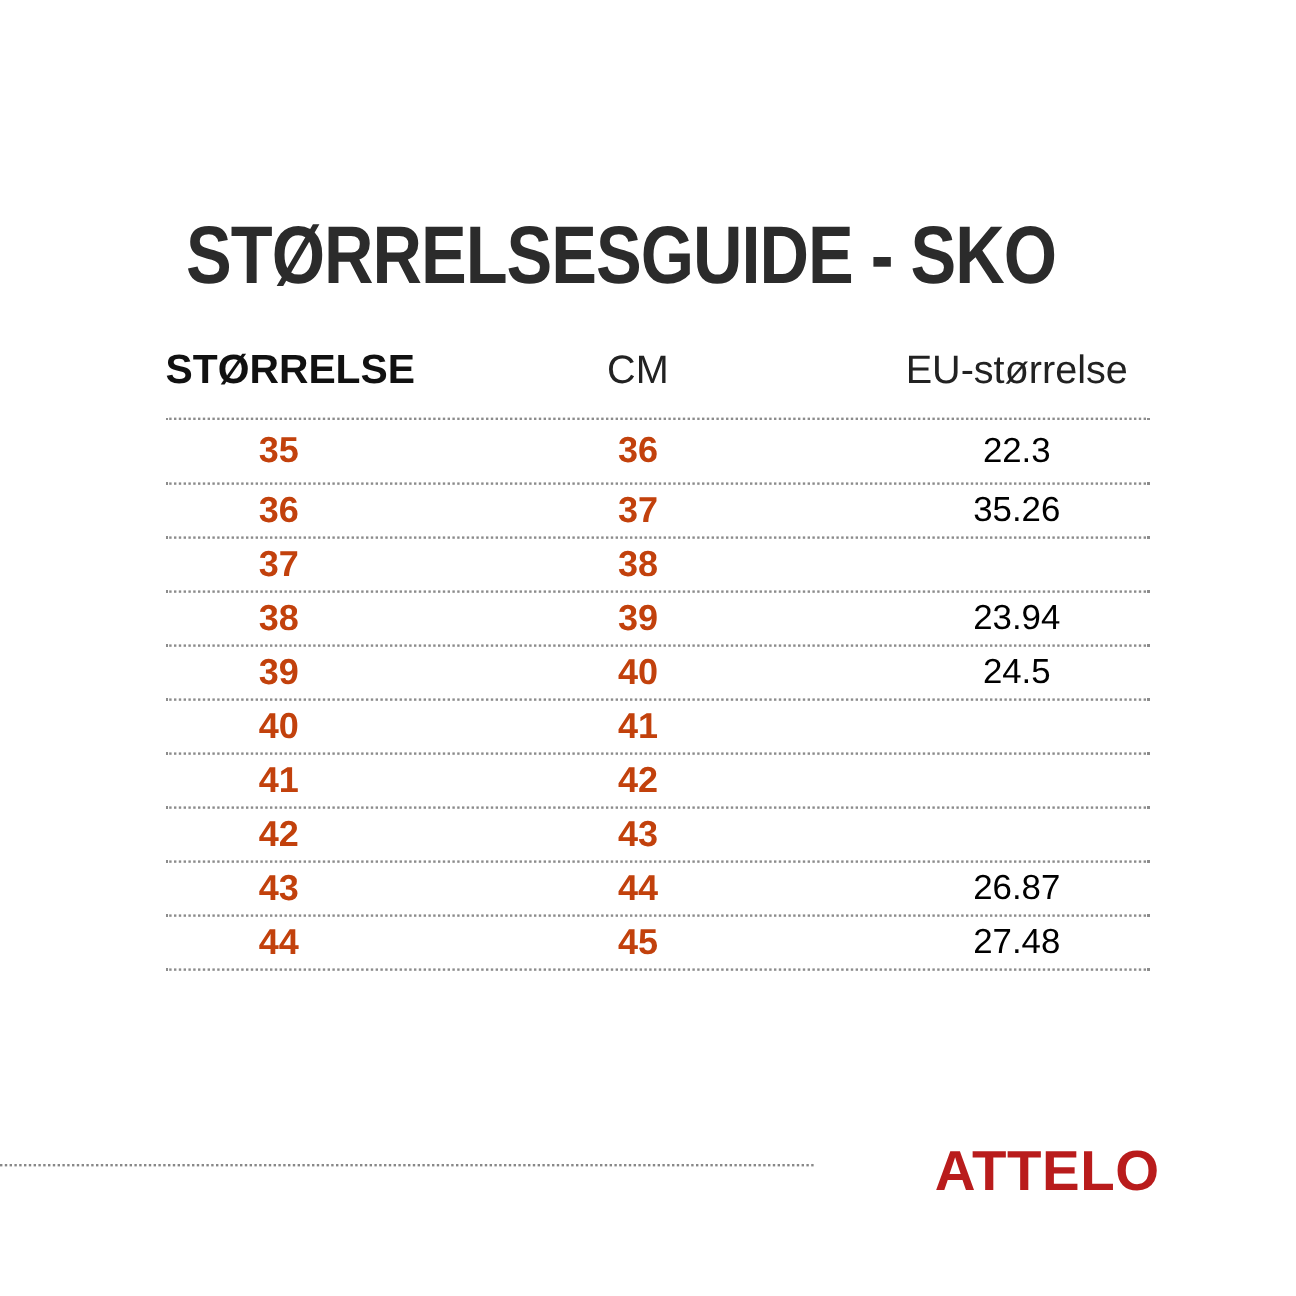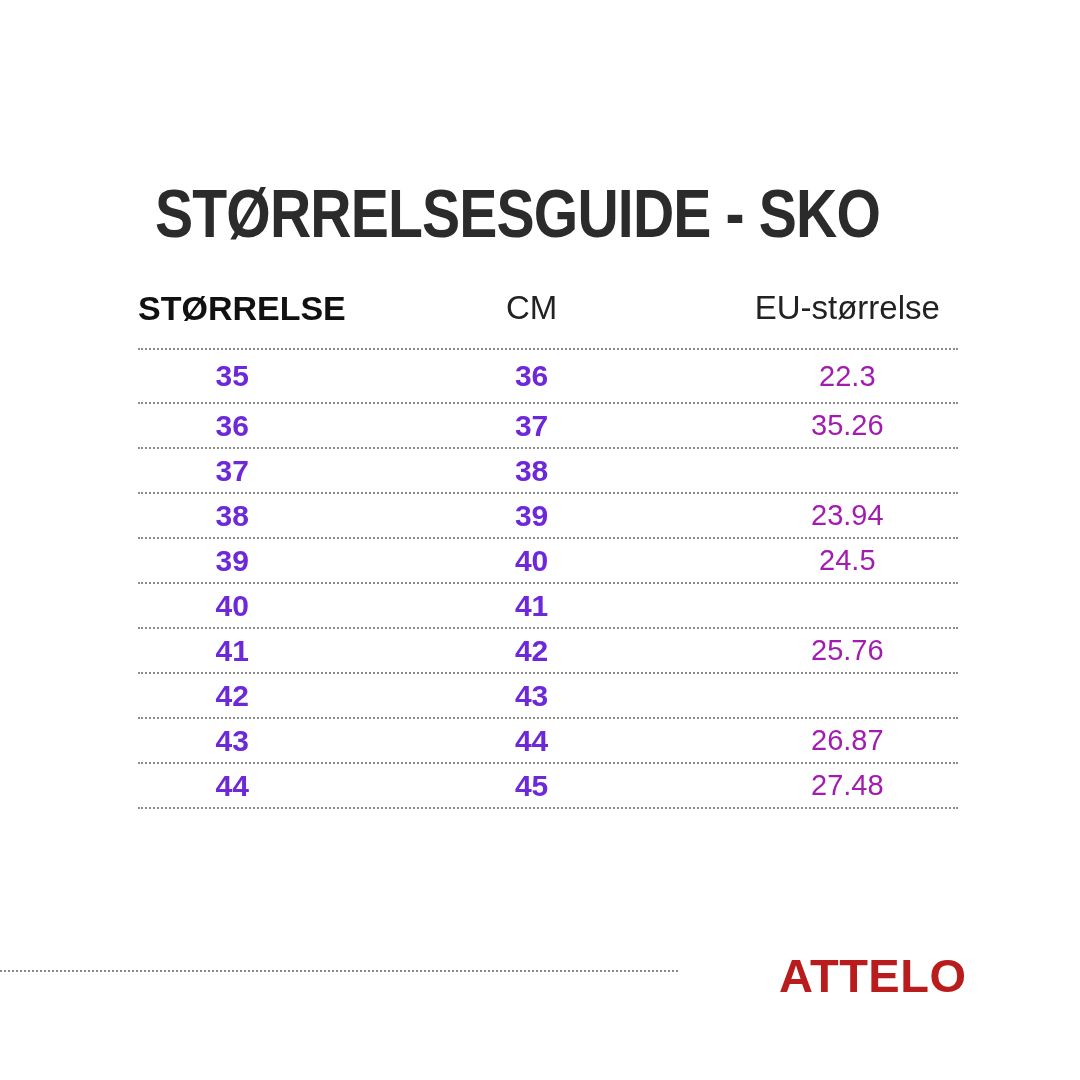--- a/index.html
+++ b/index.html
@@ -87,26 +87,26 @@
   .row.first {
     height: 52px;
   }
   .cell {
     text-align: center;
     white-space: nowrap;
   }
   .cell-b {
     font-weight: 700;
     font-size: 30px;
-    color: #6d28d9;
+    color: #c2410c;
   }
   .cell-r {
     font-weight: 400;
     font-size: 29px;
-    color: #a21caf;
+    color: #000000;
   }
 
   
   .footer-divider {
     position: absolute;
     top: 970px;
     left: 0;
     width: 678px;
     border-top: 2px dotted #888888;
   }
@@ -163,21 +163,20 @@
         <div class="cell cell-b">40</div>
         <div class="cell cell-r">24.5</div>
       </div>
       <div class="row">
         <div class="cell cell-b">40</div>
         <div class="cell cell-b">41</div>
       </div>
       <div class="row">
         <div class="cell cell-b">41</div>
         <div class="cell cell-b">42</div>
-        <div class="cell cell-r">25.76</div>
       </div>
       <div class="row">
         <div class="cell cell-b">42</div>
         <div class="cell cell-b">43</div>
       </div>
       <div class="row">
         <div class="cell cell-b">43</div>
         <div class="cell cell-b">44</div>
         <div class="cell cell-r">26.87</div>
       </div>

